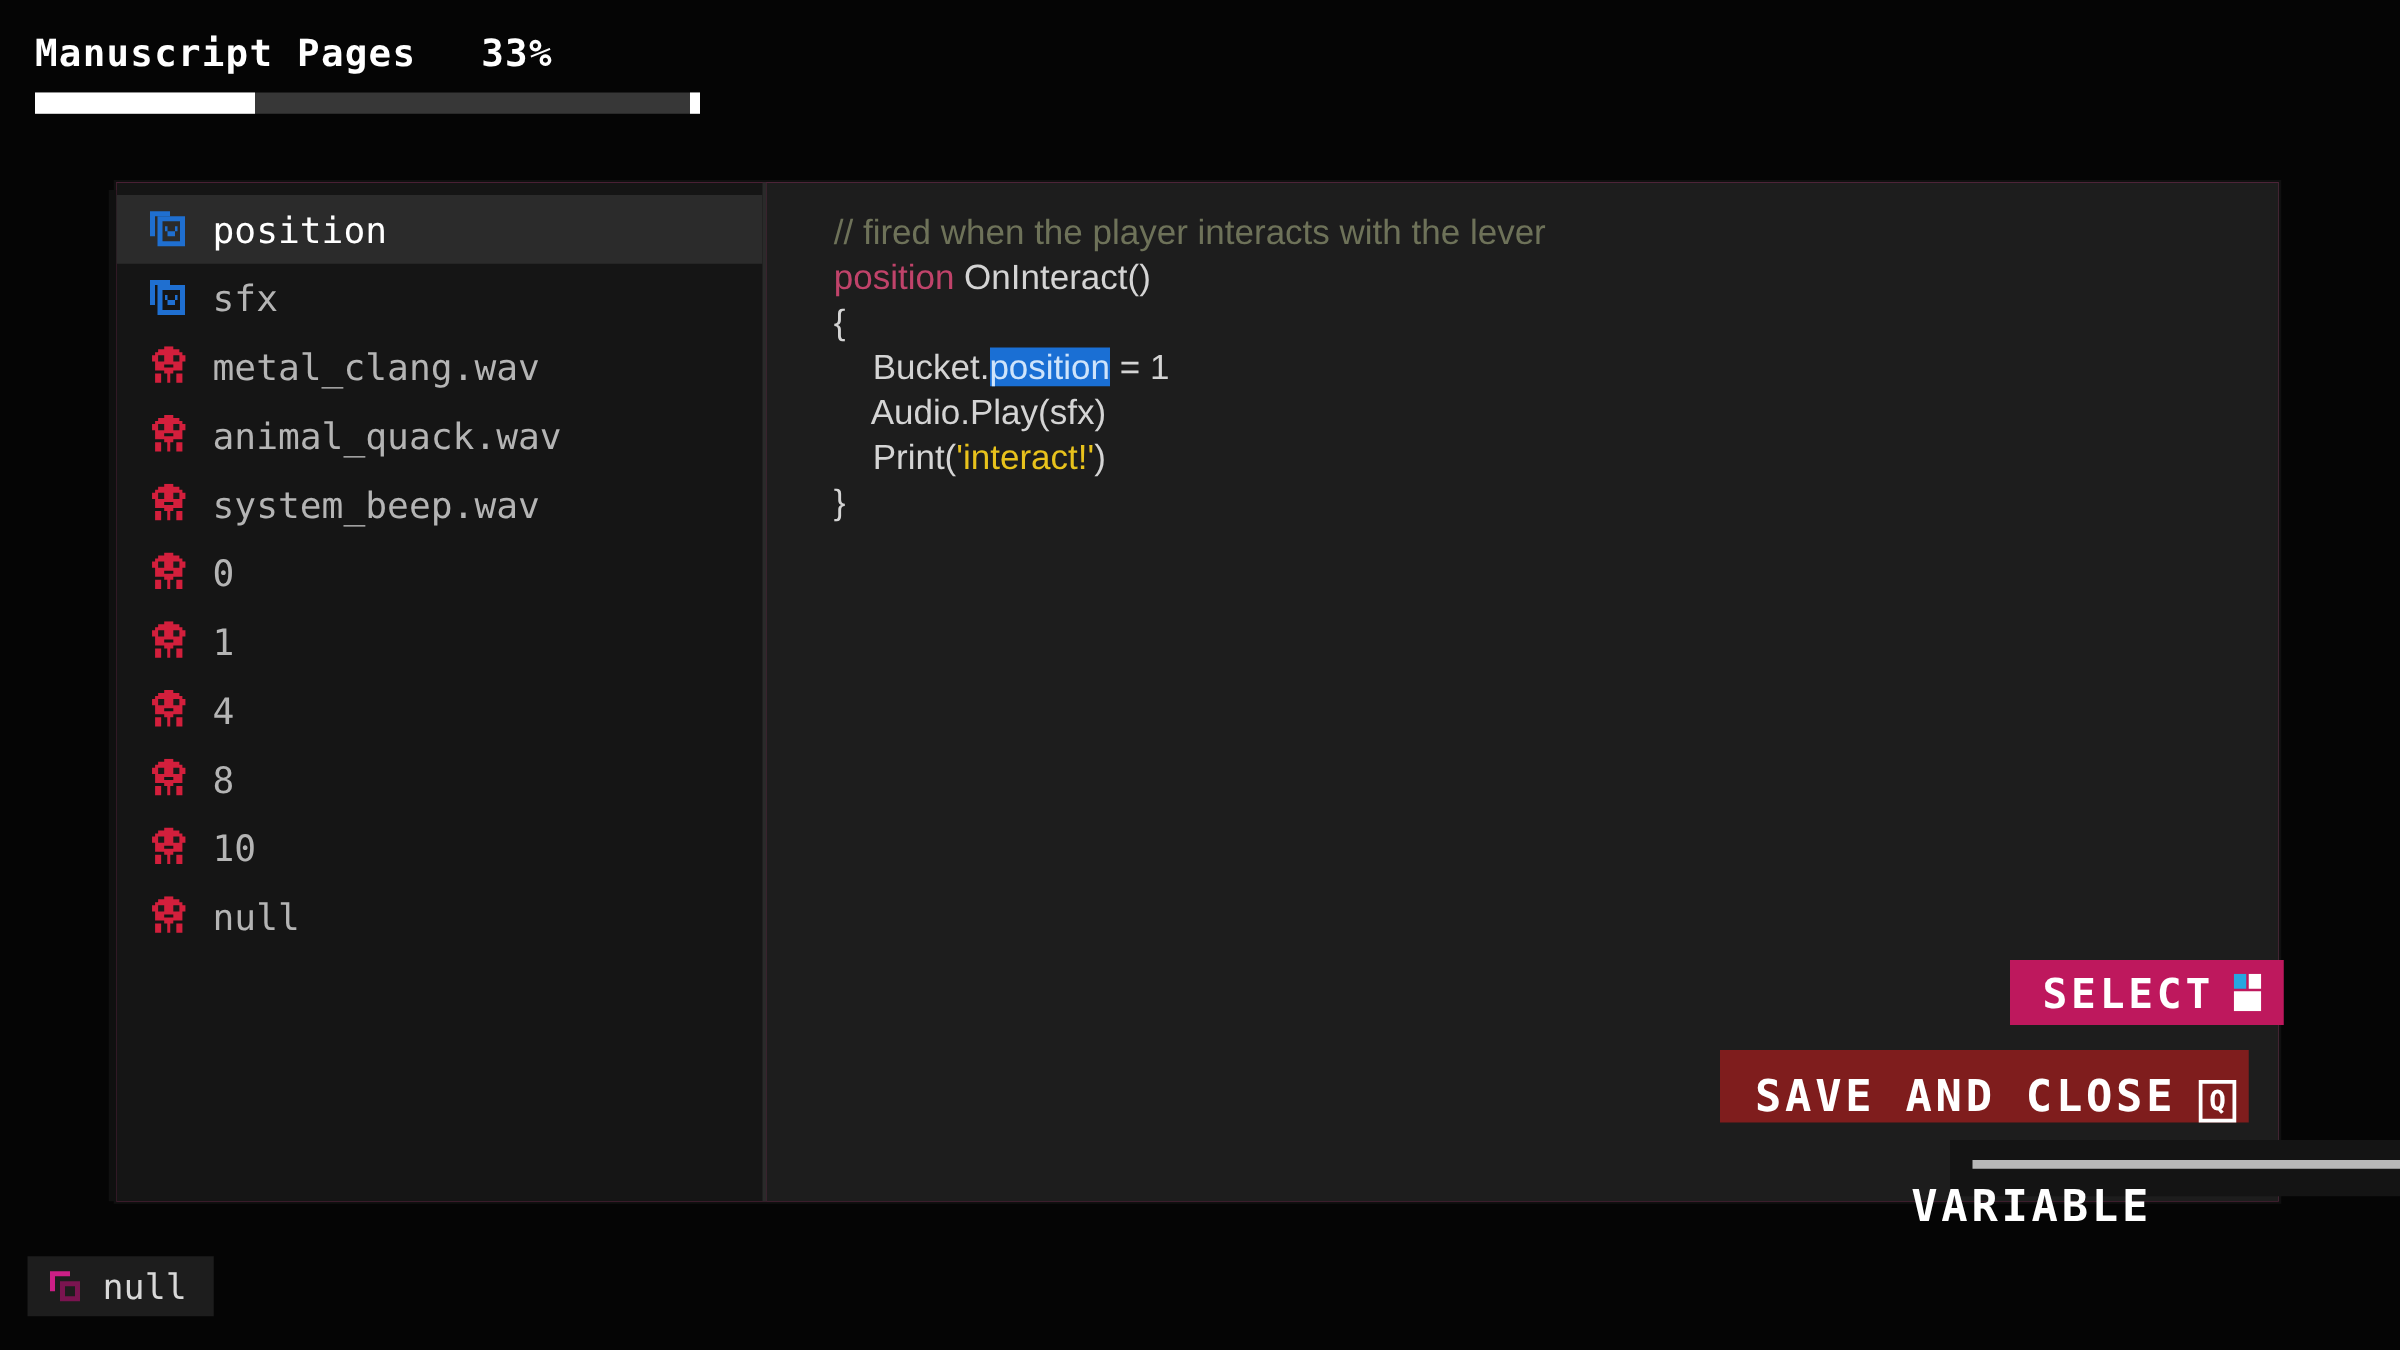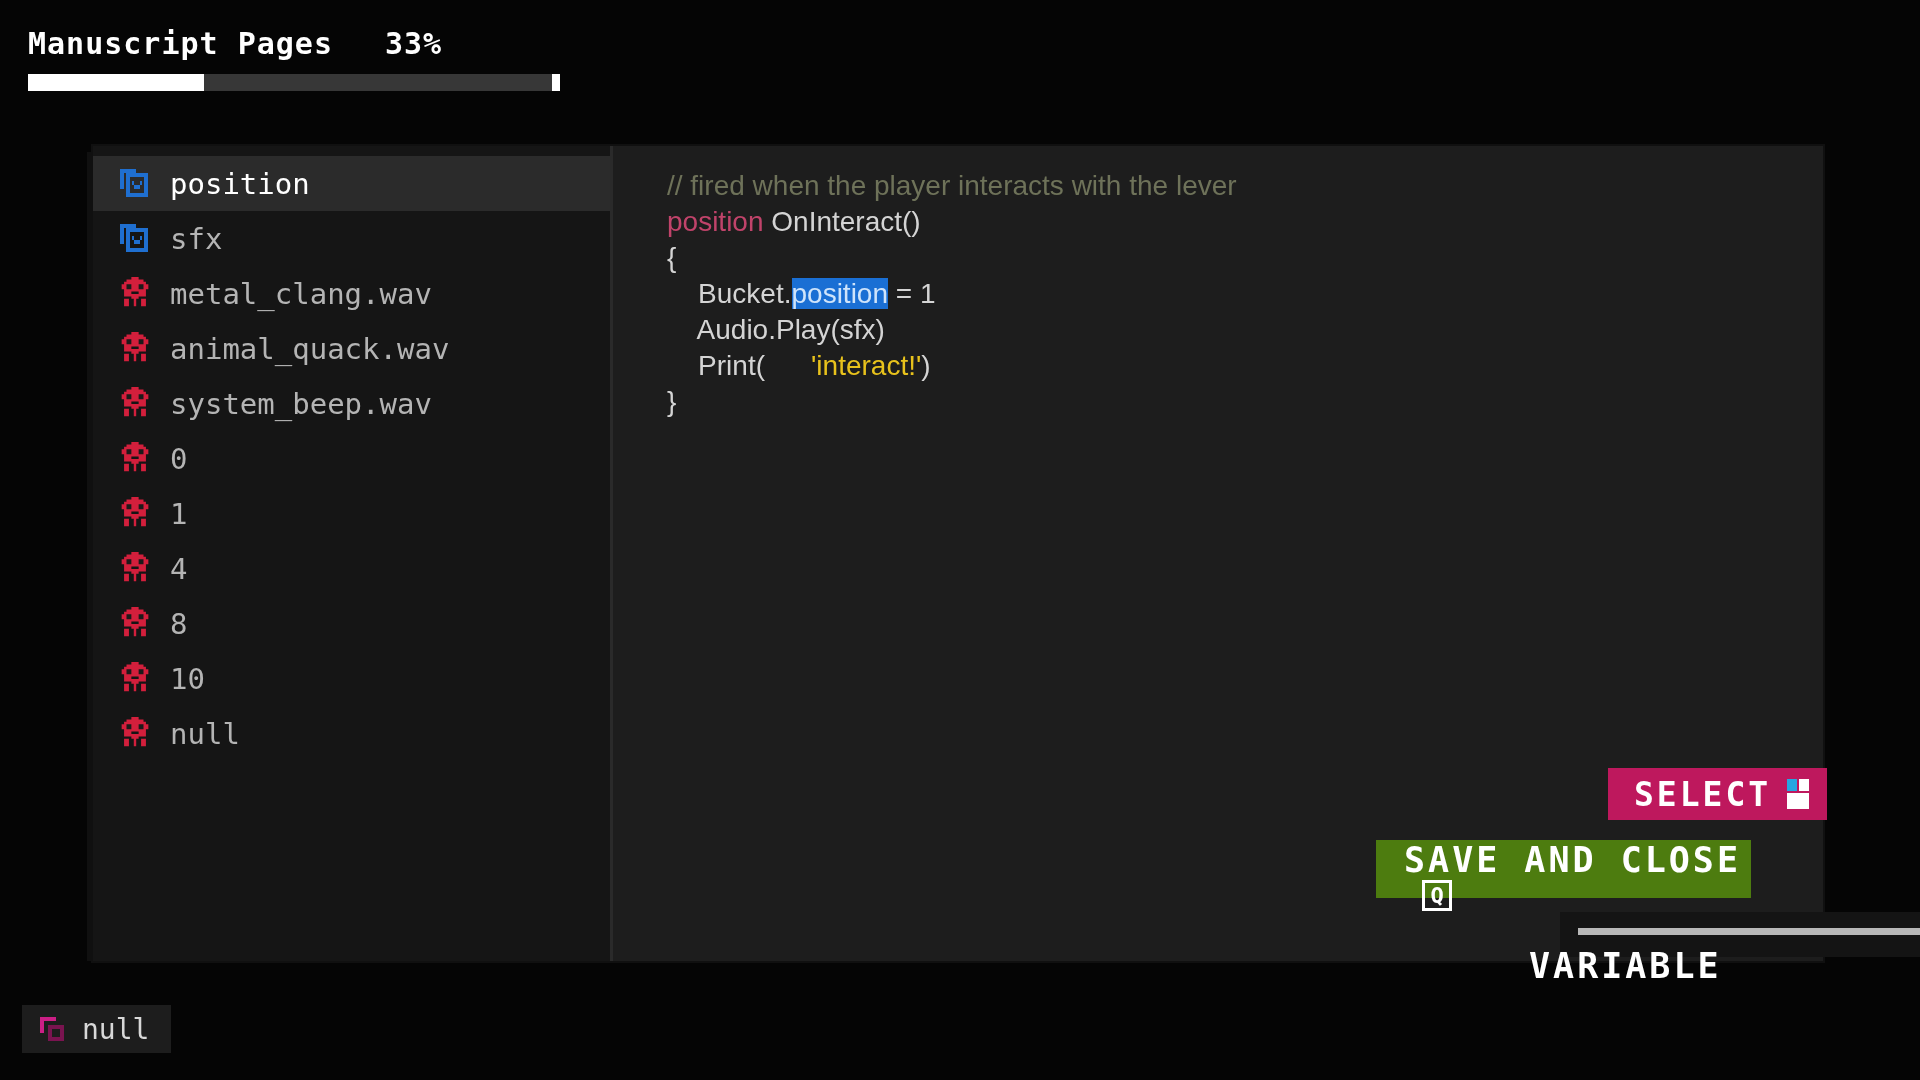--- a/index.html
+++ b/index.html
@@ -137,21 +137,21 @@
   }
   .code-line {
     font-family: Liberation Sans, sans-serif;
     font-size: 28px;
     line-height: 36px;
     color: #d4d4d4;
     white-space: pre;
   }
   .tok-comment { color: #6e7259; }
   .tok-keyword { color: #c0436a; }
-  .tok-string  { color: #e8c21c; margin-left: 46px; }
+  .tok-string  { color: #e8c21c; }
   .tok-plain   { color: #d4d4d4; }
   .tok-selected {
     background: #1a6fd4;
     color: #cfe4fb;
   }
 
   
   .hint-select {
     position: absolute;
     left: 1608px;
@@ -162,27 +162,26 @@
     align-items: center;
     padding: 0 18px 0 26px;
     box-sizing: border-box;
     white-space: nowrap;
   }
   .hint-save {
     position: absolute;
     left: 1376px;
     top: 840px;
     height: 58px;
-    background: #4d7c0f;
-    display: flex;
-    align-items: flex-start;
+    background: #7f1d1d;
+    display: flex;
+    align-items: flex-end;
     padding: 0 10px 0 28px;
     box-sizing: border-box;
     white-space: nowrap;
-    flex-direction: column;
   }
   .hint-label {
     color: #ffffff;
     font-family: "DejaVu Sans Mono", monospace;
     font-size: 33px;
     font-weight: bold;
     letter-spacing: 3px;
   }
   .hint-save .hint-label { font-size: 35px; }
 

